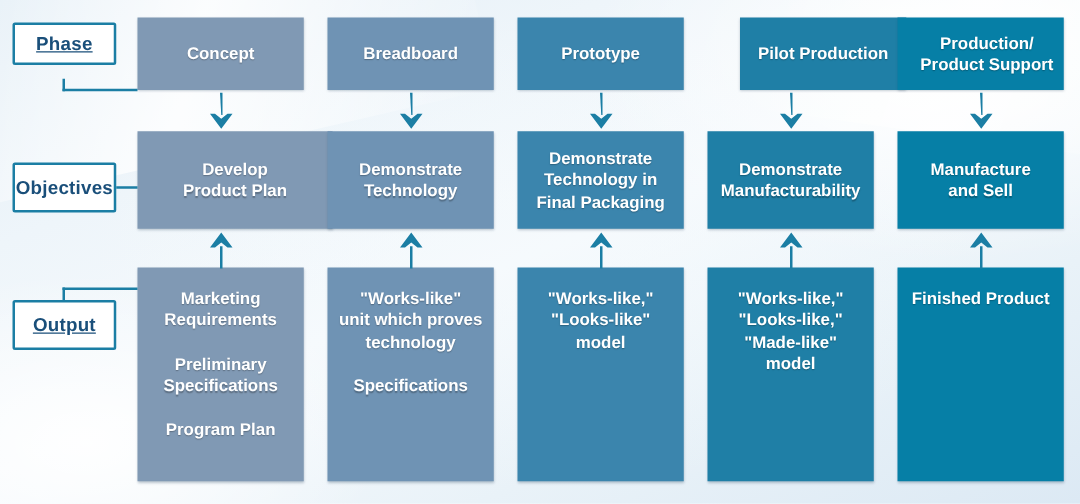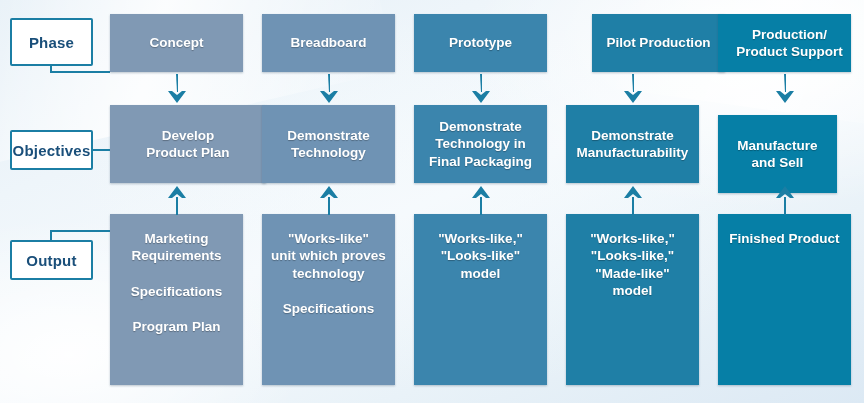--- a/index.html
+++ b/index.html
@@ -96,33 +96,33 @@
   .arrow svg { display: block; }
 </style>
 </head>
 <body>
 
 <div id="diagram">
 
   <div id="bg-streak"></div>
   <div id="bg-streak2"></div>
 
-  <div class="row-label" style="left:10px; top:18px; width:83px; height:48px;">
+  <div class="row-label" style="left:10px; top:18px; width:83px; height:34px;text-decoration:underline;">
     <span>Phase</span>
   </div>
 
   <div class="conn" style="left:50px; top:63px; width:2px; height:10px;"></div>
   <div class="conn" style="left:50px; top:71px; width:60px; height:2px;"></div>
 
   <div class="row-label" style="left:10px; top:130px; width:83px; height:40px;">
     <span>Objectives</span>
   </div>
   <div class="conn" style="left:93px; top:149px; width:17px; height:2px;"></div>
 
-  <div class="row-label" style="left:10px; top:240px; width:83px; height:40px;">
+  <div class="row-label" style="left:10px; top:240px; width:83px; height:40px;text-decoration:underline;">
     <span>Output</span>
   </div>
 
   <div class="conn" style="left:50px; top:230px; width:2px; height:12px;"></div>
   <div class="conn" style="left:50px; top:230px; width:60px; height:2px;"></div>
 
   <div class="cell" style="left:110px; top:14px; width:133px; height:58px; background:#8099b4;">
     <span>Concept</span>
   </div>
   <div class="arrow" style="left:167px; top:74px;">
@@ -143,20 +143,21 @@
       <path d="M10 1 L1 13 L5 13 L10 9 L15 13 L19 13 Z" fill="#1b7ea4"></path>
     </svg>
   </div>
   <div class="cell top-align" style="left:110px; top:214px; width:133px; height:171px; background:#8099b4;">
     <div class="stack">
       <div class="grp">
         <div>Marketing</div>
         <div>Requirements</div>
       </div>
       <div class="grp">
+        <div>Preliminary</div>
         <div>Specifications</div>
       </div>
       <div class="grp">
         <div>Program Plan</div>
       </div>
     </div>
   </div>
 
   <div class="cell" style="left:262px; top:14px; width:133px; height:58px; background:#6f93b4;text-align:right;">
     <span>Breadboard</span>
@@ -261,21 +262,21 @@
       <div>Production/</div>
       <div>Product Support</div>
     </div>
   </div>
   <div class="arrow" style="left:775px; top:74px;">
     <svg width="20" height="30" viewBox="0 0 20 30">
       <path d="M9 0 H11 V18 H10 Z" fill="#1b7ea4"></path>
       <path d="M10 29 L1 17 L5 17 L10 21 L15 17 L19 17 Z" fill="#1b7ea4"></path>
     </svg>
   </div>
-  <div class="cell" style="left:718px; top:115px; width:119px; height:78px; background:#067fa6;">
+  <div class="cell" style="left:718px; top:105px; width:133px; height:78px; background:#067fa6;">
     <div class="stack">
       <div>Manufacture</div>
       <div>and Sell</div>
     </div>
   </div>
   <div class="arrow" style="left:775px; top:185px;">
     <svg width="20" height="30" viewBox="0 0 20 30">
       <path d="M9 12 H11 V30 H9 Z" fill="#1b7ea4"></path>
       <path d="M10 1 L1 13 L5 13 L10 9 L15 13 L19 13 Z" fill="#1b7ea4"></path>
     </svg>

